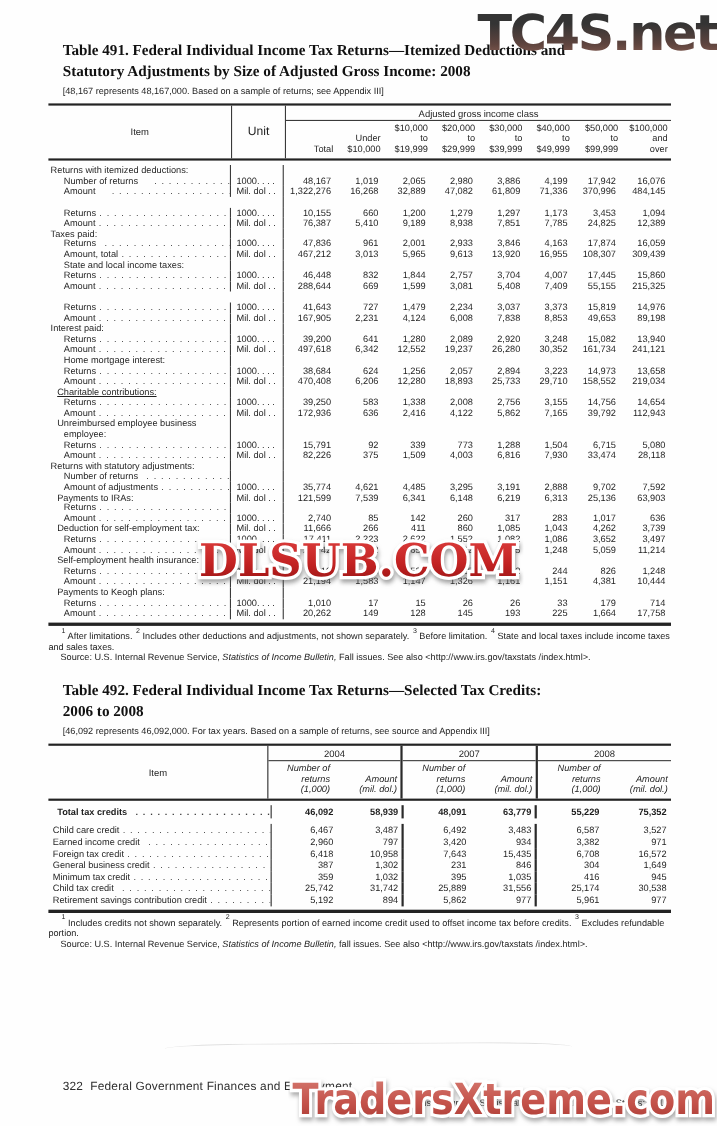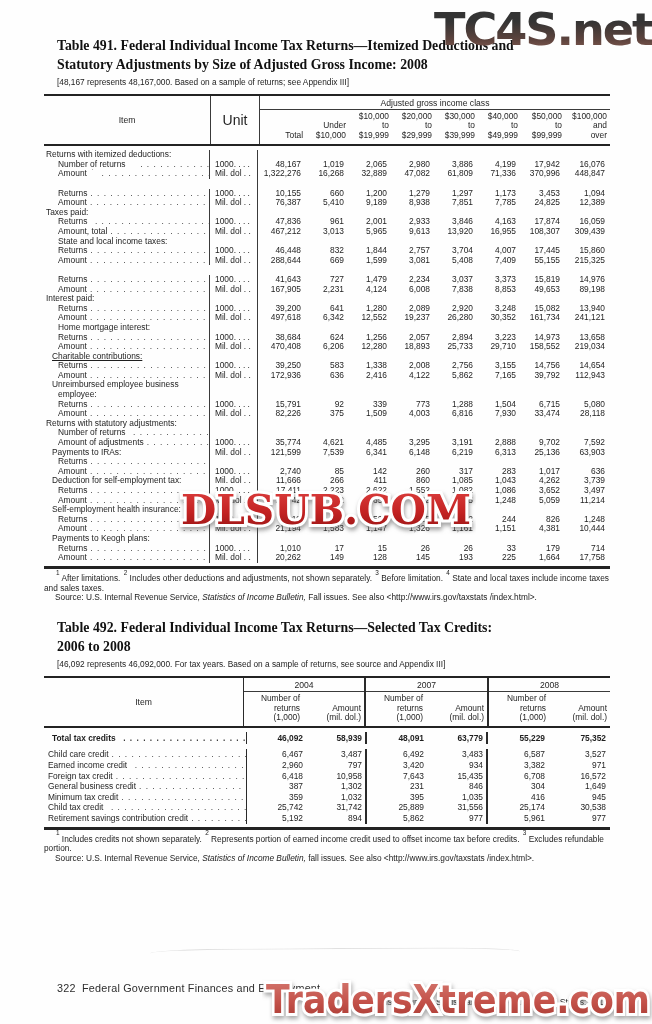--- a/index.html
+++ b/index.html
@@ -8,21 +8,21 @@
   
   .tbl-title{font-family:"Liberation Serif",serif;font-weight:bold;font-size:13.8px;line-height:18.5px;
              margin:0 36px 0 57px;color:#111;}
   .tbl-title.first{padding-top:37px;}
   .tbl-note{font-size:8.3px;margin:3px 36px 0 57px;color:#222;}
   
   .stat-table{margin:7px 42px 0 44px;width:566px;border-top:2px solid #232323;border-bottom:3px solid #232323;}
   
   .t491-head{display:flex;border-bottom:2px solid #232323;}
   .h-item{width:166px;border-right:1px solid #3a3a3a;display:flex;align-items:center;justify-content:center;font-size:8.6px;}
-  .h-unit{width:48px;border-right:1px solid #3a3a3a;display:flex;align-items:center;justify-content:center;font-size:14px;}
+  .h-unit{width:48px;border-right:1px solid #3a3a3a;display:flex;align-items:center;justify-content:center;font-size:11px;}
   .h-data{flex:1;}
   .agi-group{height:12px;line-height:12px;text-align:center;font-size:8.6px;border-bottom:1px solid #3a3a3a;padding-top:1px;}
   .agi-cols{display:flex;padding:2px 0 4px 0;}
   .agi-col{text-align:right;font-size:8.4px;line-height:9.4px;padding-right:3px;box-sizing:border-box;}
   
   .t491-body{padding:4px 0 3px 0;}
   .t-row{display:flex;height:9.6px;line-height:9.6px;font-size:8.4px;}
   .c-label{width:166px;border-right:1px solid #3a3a3a;display:flex;overflow:hidden;box-sizing:border-box;}
   .c-unit{width:48px;border-right:1px solid #3a3a3a;padding-left:5px;box-sizing:border-box;overflow:hidden;}
   .c-val{text-align:right;padding-right:3px;box-sizing:border-box;overflow:hidden;}
@@ -30,21 +30,21 @@
   sup.fnref{font-size:6.4px;position:relative;top:-2.4px;line-height:0;padding-left:1px;}
   .leader{flex:1;overflow:hidden;white-space:nowrap;color:#3c3c3c;margin-left:3px;}
   .leader::before{content:". . . . . . . . . . . . . . . . . . . . . . . . . . . . . . . . . . . . . . . .";letter-spacing:1px;}
   
   .w0{width:46px}.w1{width:43px}.w2{width:43px}.w3{width:43px}.w4{width:43px}.w5{width:43px}.w6{width:44px}.w7{width:45px}
   
   .t492-head{display:flex;border-bottom:2px solid #232323;}
   .h2-item{width:203px;border-right:1.5px solid #2a2a2a;display:flex;align-items:center;justify-content:center;font-size:8.6px;box-sizing:border-box;}
   .yr-group{display:flex;flex-direction:column;}
   .yr-label{height:12px;line-height:12px;text-align:center;font-size:8.6px;border-bottom:1px solid #3a3a3a;padding-top:1px;}
-  .yr-cols{display:flex;flex:1;padding:2px 0 4px 0;}
+  .yr-cols{display:flex;flex:1;padding:2px 0 4px 0;font-style:italic;}
   .sub-col{display:flex;flex-direction:column;justify-content:flex-end;text-align:right;font-size:8.4px;line-height:9.4px;padding-right:3px;box-sizing:border-box;}
   .g-sep{border-right:2px solid #2a2a2a;}
   .t492-body{padding:4px 0 3px 0;}
   .t2-row{display:flex;height:10.6px;line-height:10.6px;font-size:8.4px;}
   .t2-row.bold{font-weight:bold;height:12px;line-height:12px;}
   .t2-row.gap{margin-bottom:5px;}
   .c2-label{width:203px;border-right:1.5px solid #2a2a2a;display:flex;overflow:hidden;padding-left:4px;box-sizing:border-box;}
   .c2-label.tot{padding-left:8px;}
   .v0{width:59px}.v1{width:61px}.v2{width:60px}.v3{width:61px}.v4{width:60px}.v5{width:61px}
   
@@ -158,21 +158,21 @@
             <span class="leader"></span>
           </div>
           <div class="c-unit">Mil. dol . .</div>
           <div class="c-val w0">1,322,276</div>
           <div class="c-val w1">16,268</div>
           <div class="c-val w2">32,889</div>
           <div class="c-val w3">47,082</div>
           <div class="c-val w4">61,809</div>
           <div class="c-val w5">71,336</div>
           <div class="c-val w6">370,996</div>
-          <div class="c-val w7">448,847</div>
+          <div class="c-val w7">484,145</div>
         </div>
         <div class="t-row">
           <div class="c-label" style="padding-left: 8px; margin-top: 31px;">
             <span class="lbl">Medical and dental expenses:</span>
             <sup class="fnref">3</sup>
           </div>
           <div class="c-unit"></div>
           <div class="c-val w0"></div>
           <div class="c-val w1"></div>
           <div class="c-val w2"></div>

